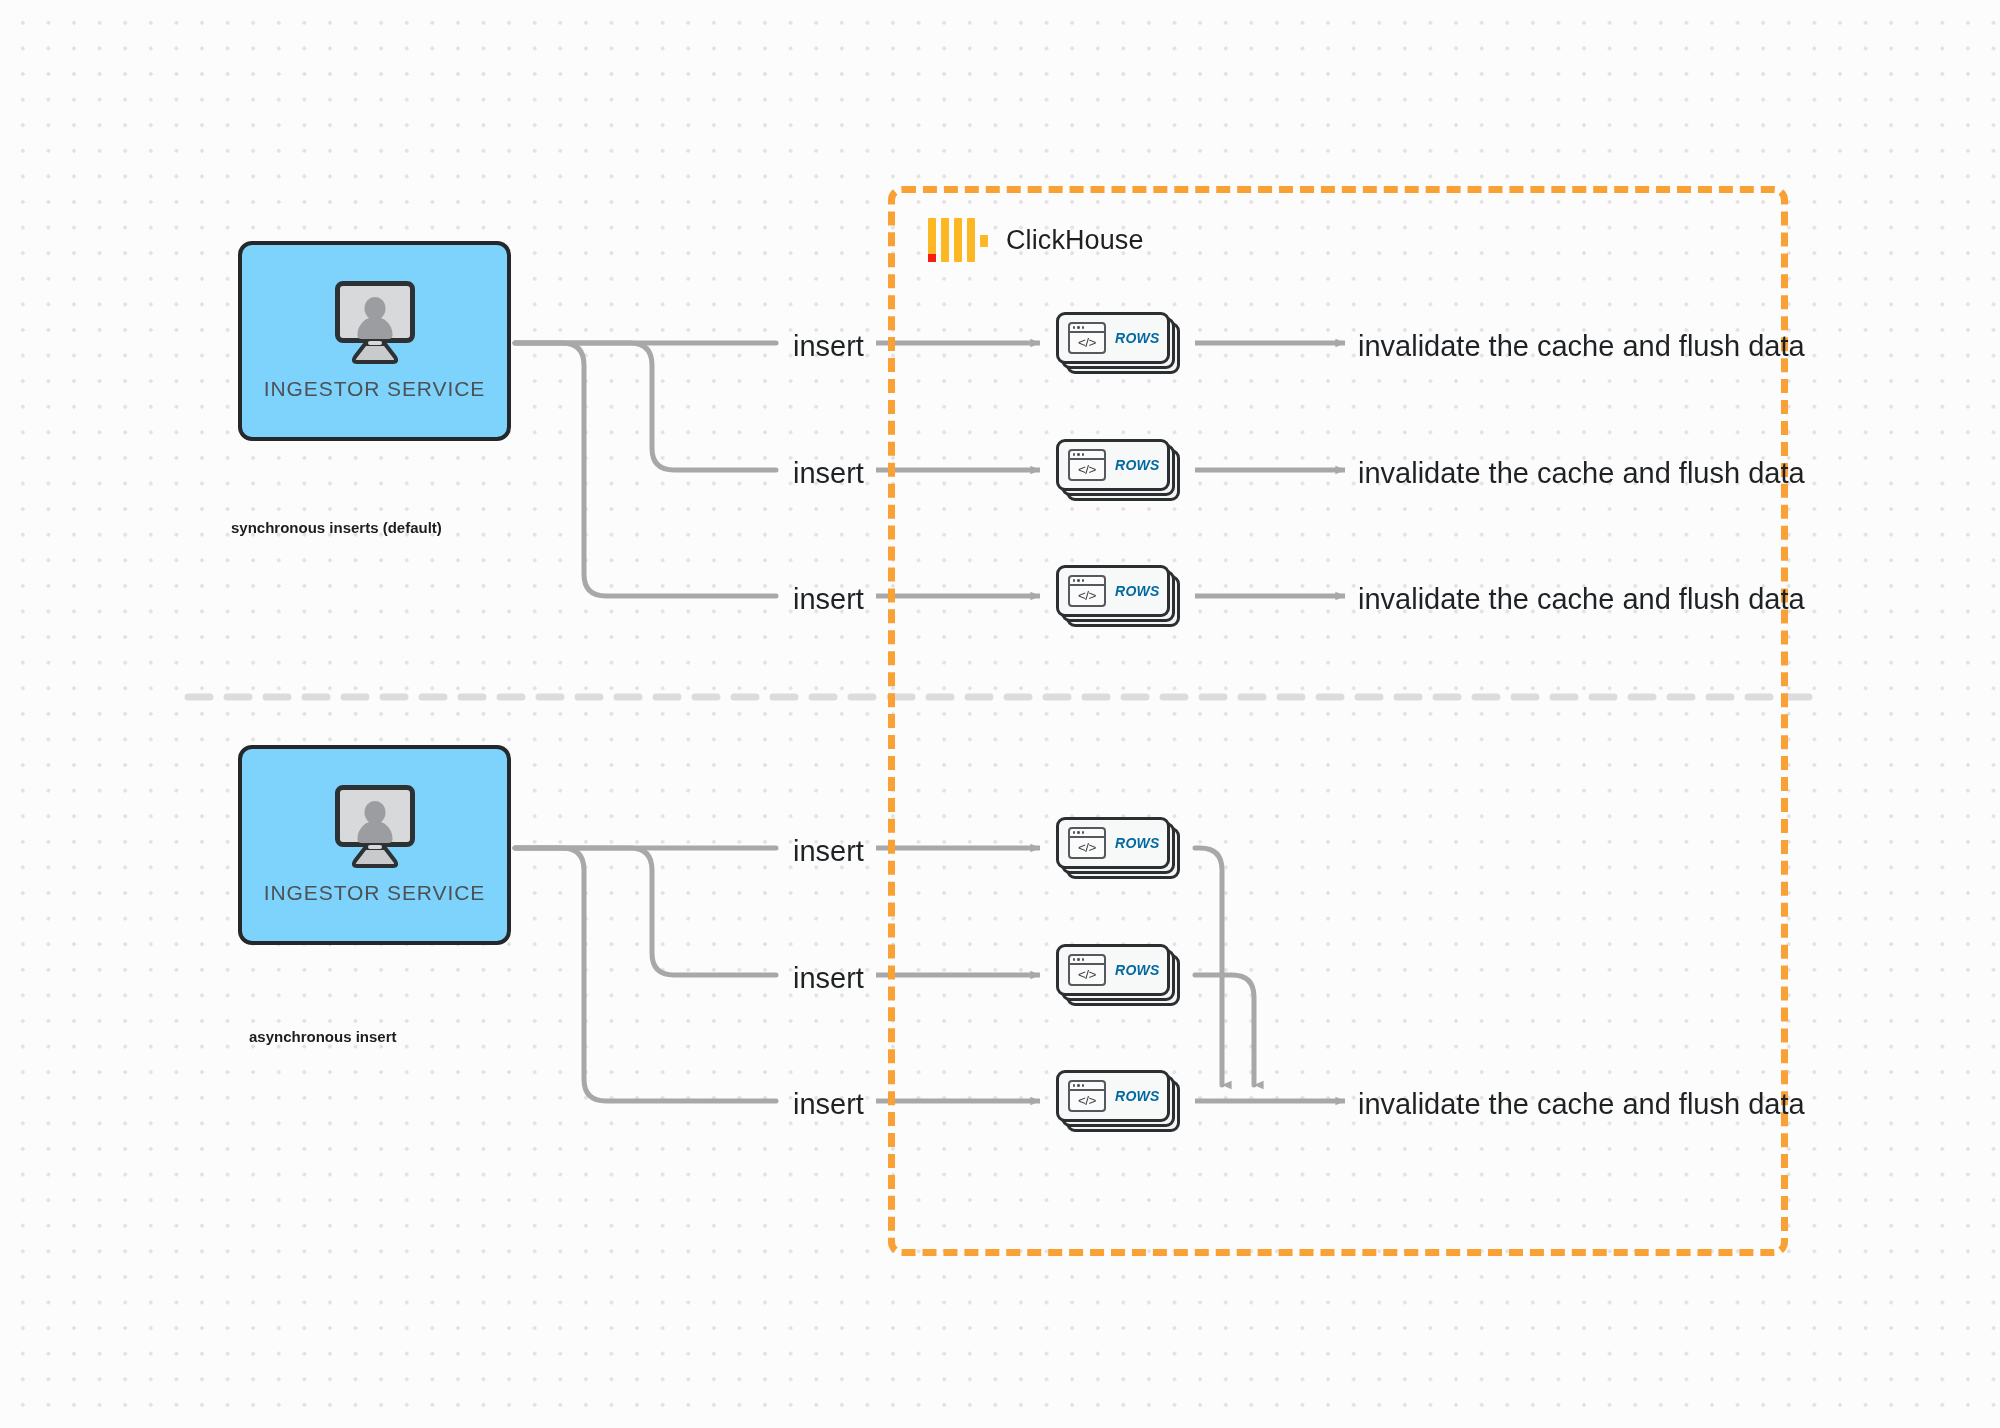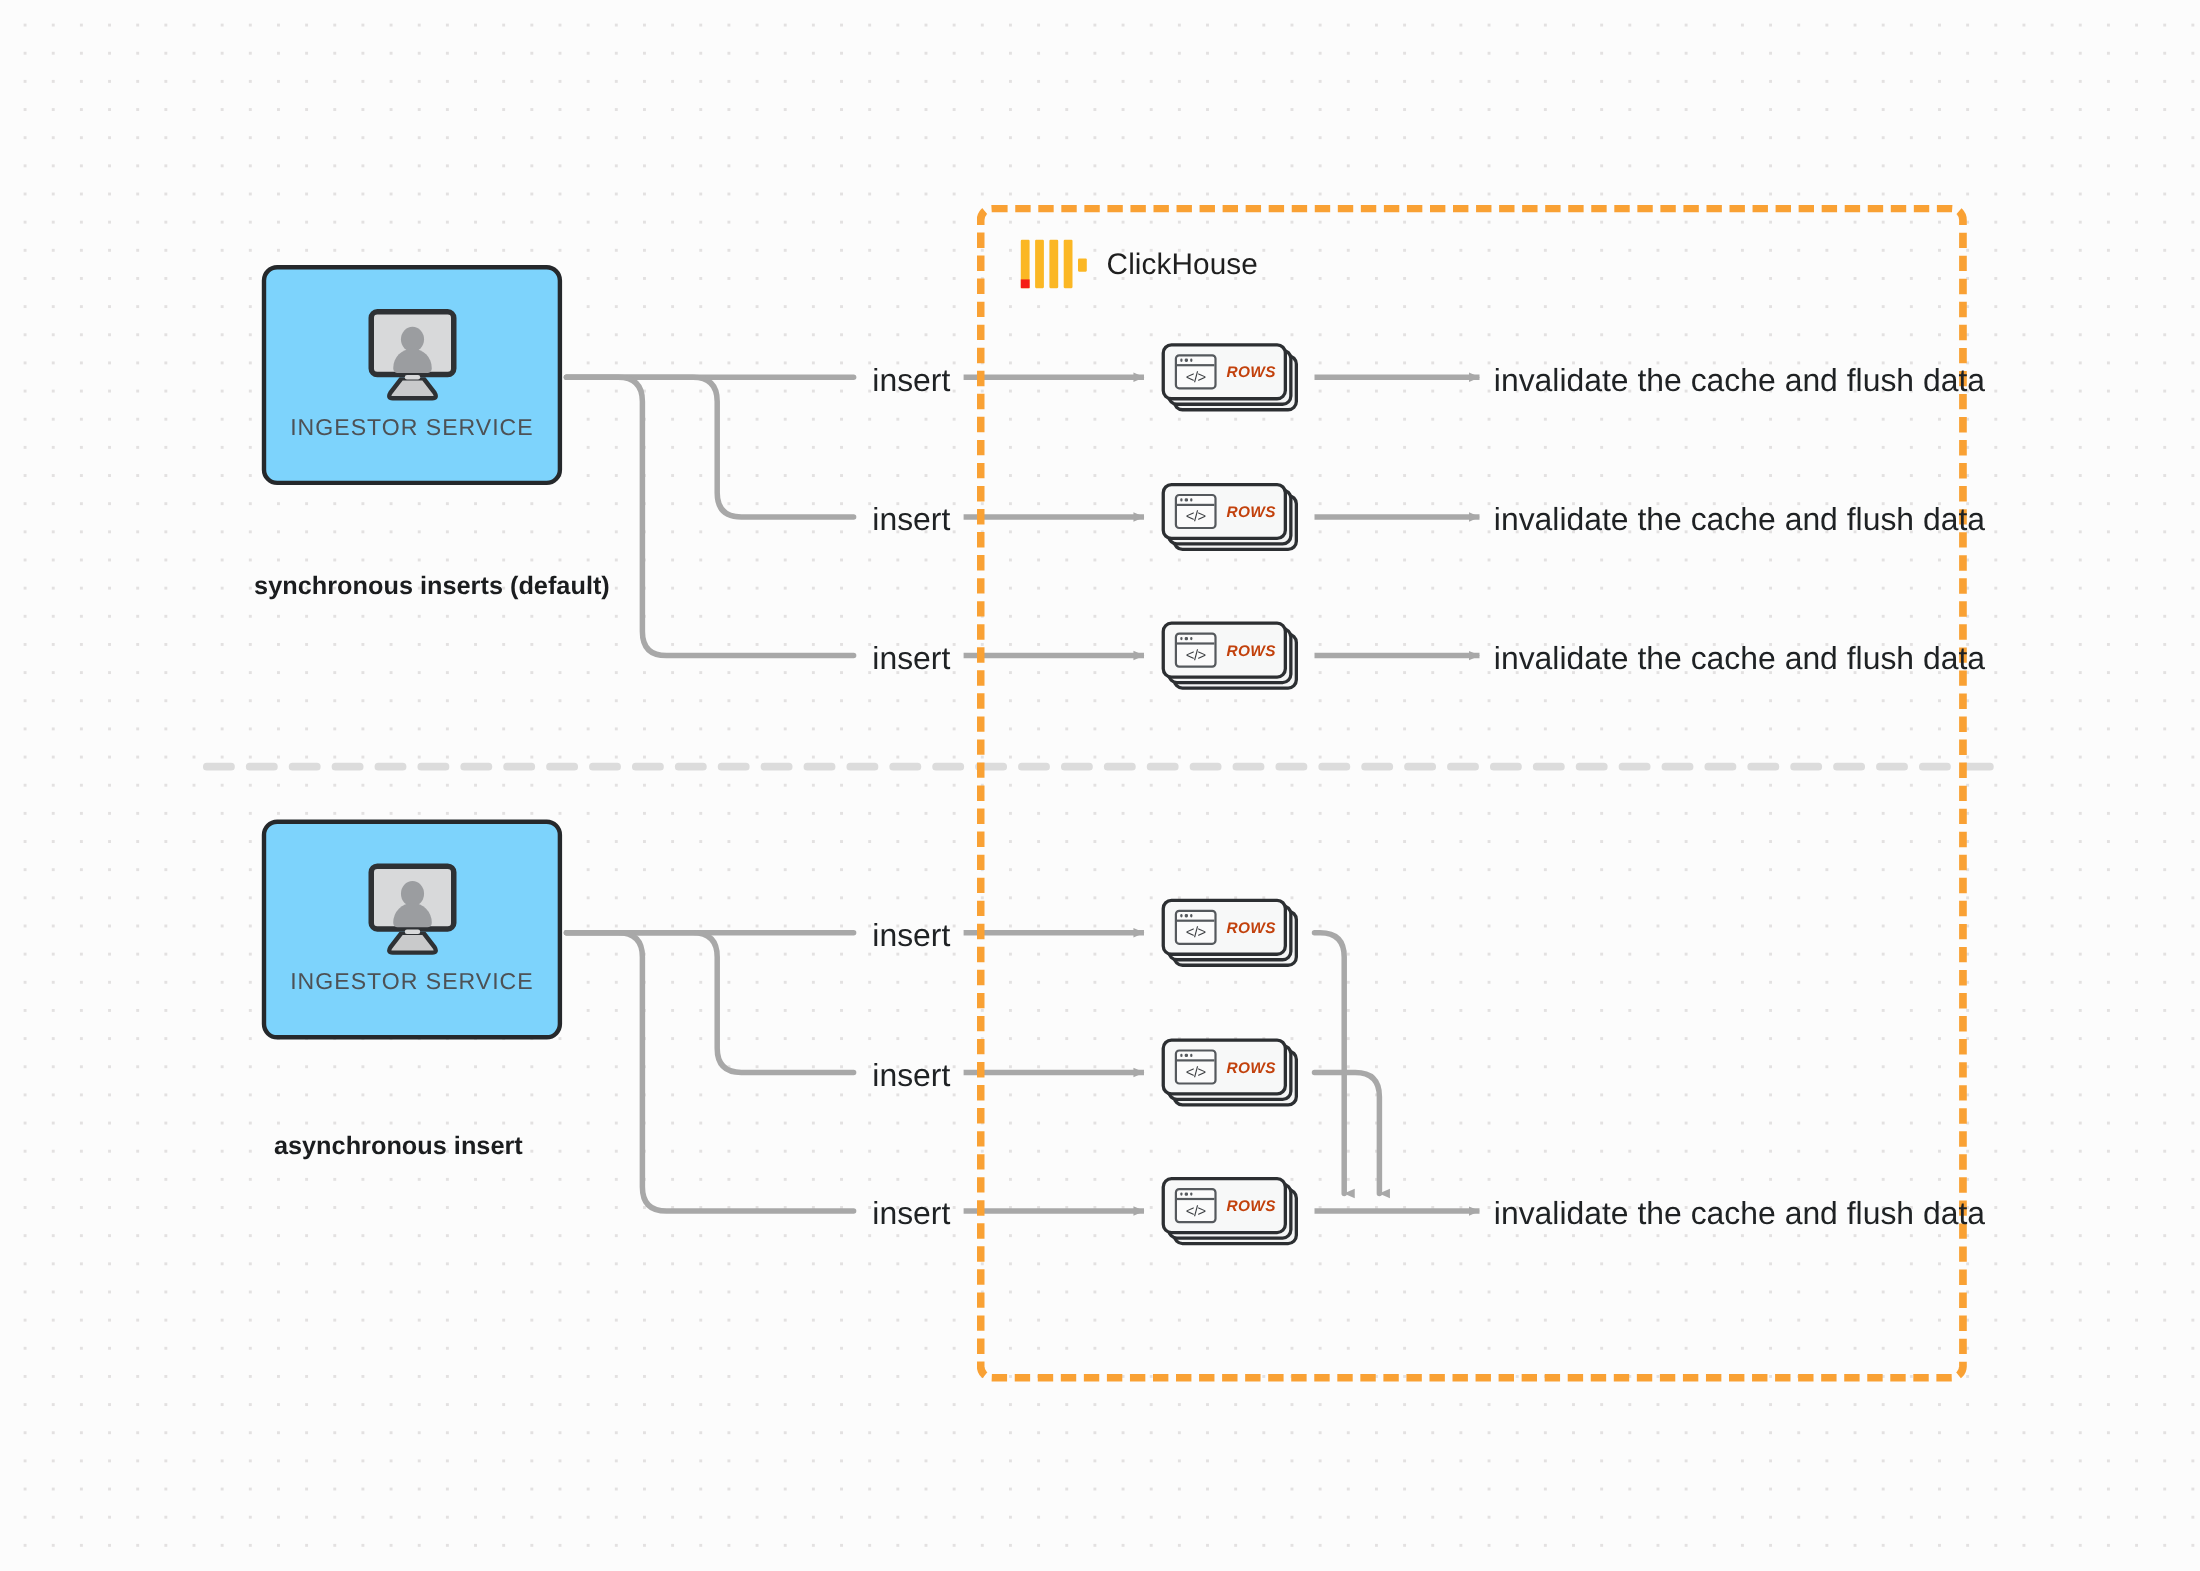--- a/index.html
+++ b/index.html
@@ -165,21 +165,21 @@
   .ingestor-label {
     font-size: 21px;
     color: #4d5155;
     letter-spacing: 0.9px;
     white-space: nowrap;
   }
 
   
   .section-label {
     position: absolute;
-    font-size: 23px;
+    font-size: 15px;
     font-weight: bold;
     color: #1b1d1f;
     white-space: nowrap;
   }
   .section-label.sync  { left: 231px; top: 519px; }
   .section-label.async { left: 249px; top: 1028px; }
 
   
   .rows-card {
     position: absolute;
@@ -259,21 +259,21 @@
     justify-content: center;
     font-family: "Liberation Sans", sans-serif;
     font-size: 13.5px;
     color: #3b3e41;
     letter-spacing: -0.5px;
   }
   .rows-text {
     font-size: 14px;
     font-style: italic;
     font-weight: bold;
-    color: #c2410c;
+    color: #0369a1;
     letter-spacing: 0.3px;
   }
 
   
   .edge-label {
     position: absolute;
     font-size: 29px;
     color: #1f2224;
     white-space: nowrap;
   }

